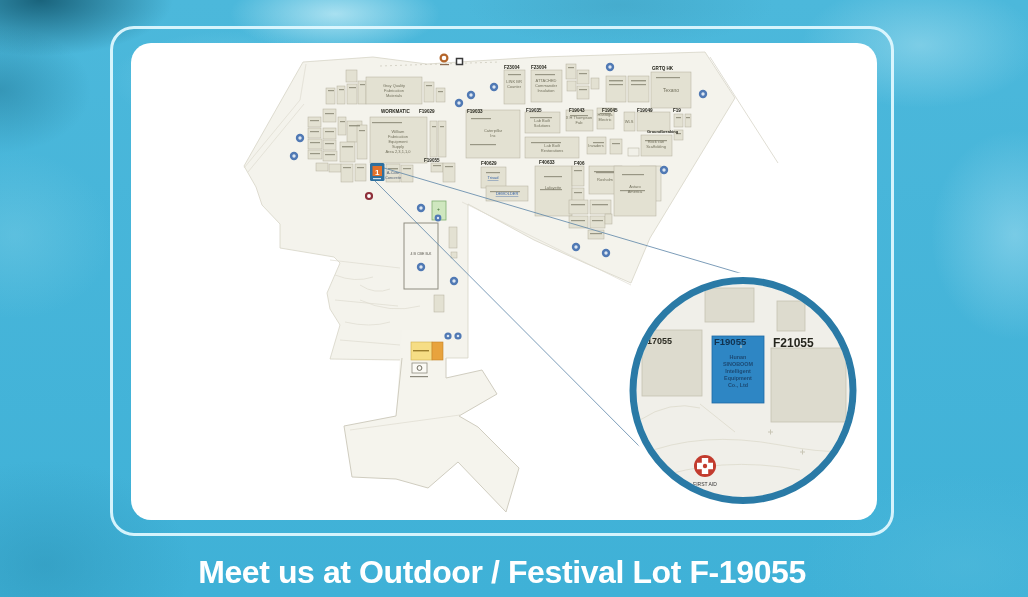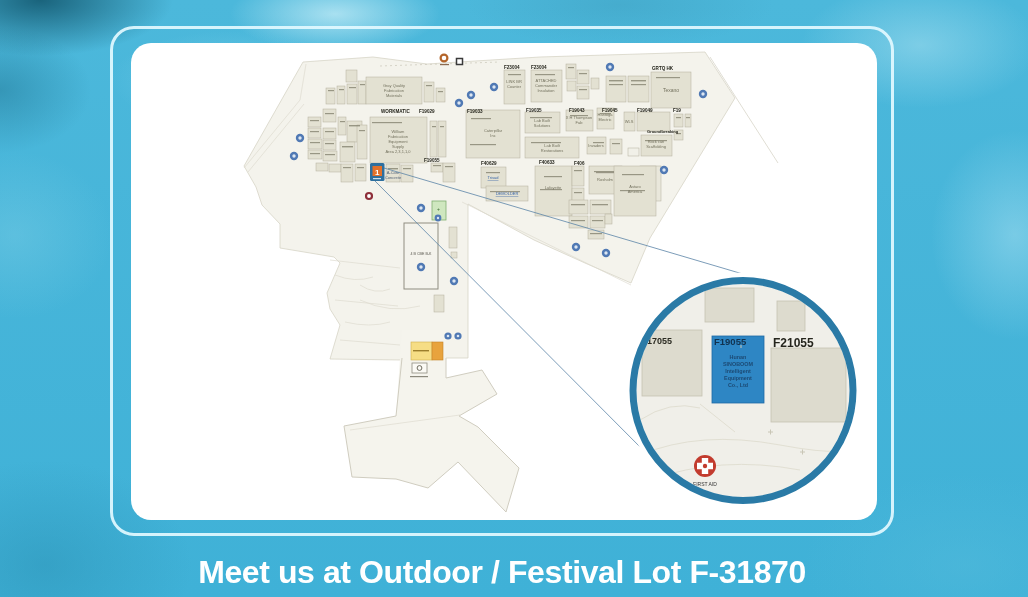--- a/index.html
+++ b/index.html
@@ -406,13 +406,13 @@
       </g>
     </g>
 
     <circle cx="743" cy="390.5" r="115.5" fill="none" stroke="#ffffff" stroke-width="5"></circle>
 
     <circle cx="743" cy="390.5" r="110" fill="none" stroke="#2a7aa6" stroke-width="7"></circle>
   </g>
 </svg>
 </div>
 
-<div class="title">Meet us at Outdoor / Festival Lot F-31870</div>
+<div class="title">Meet us at Outdoor / Festival Lot F-19055</div>
 
 </body></html>

